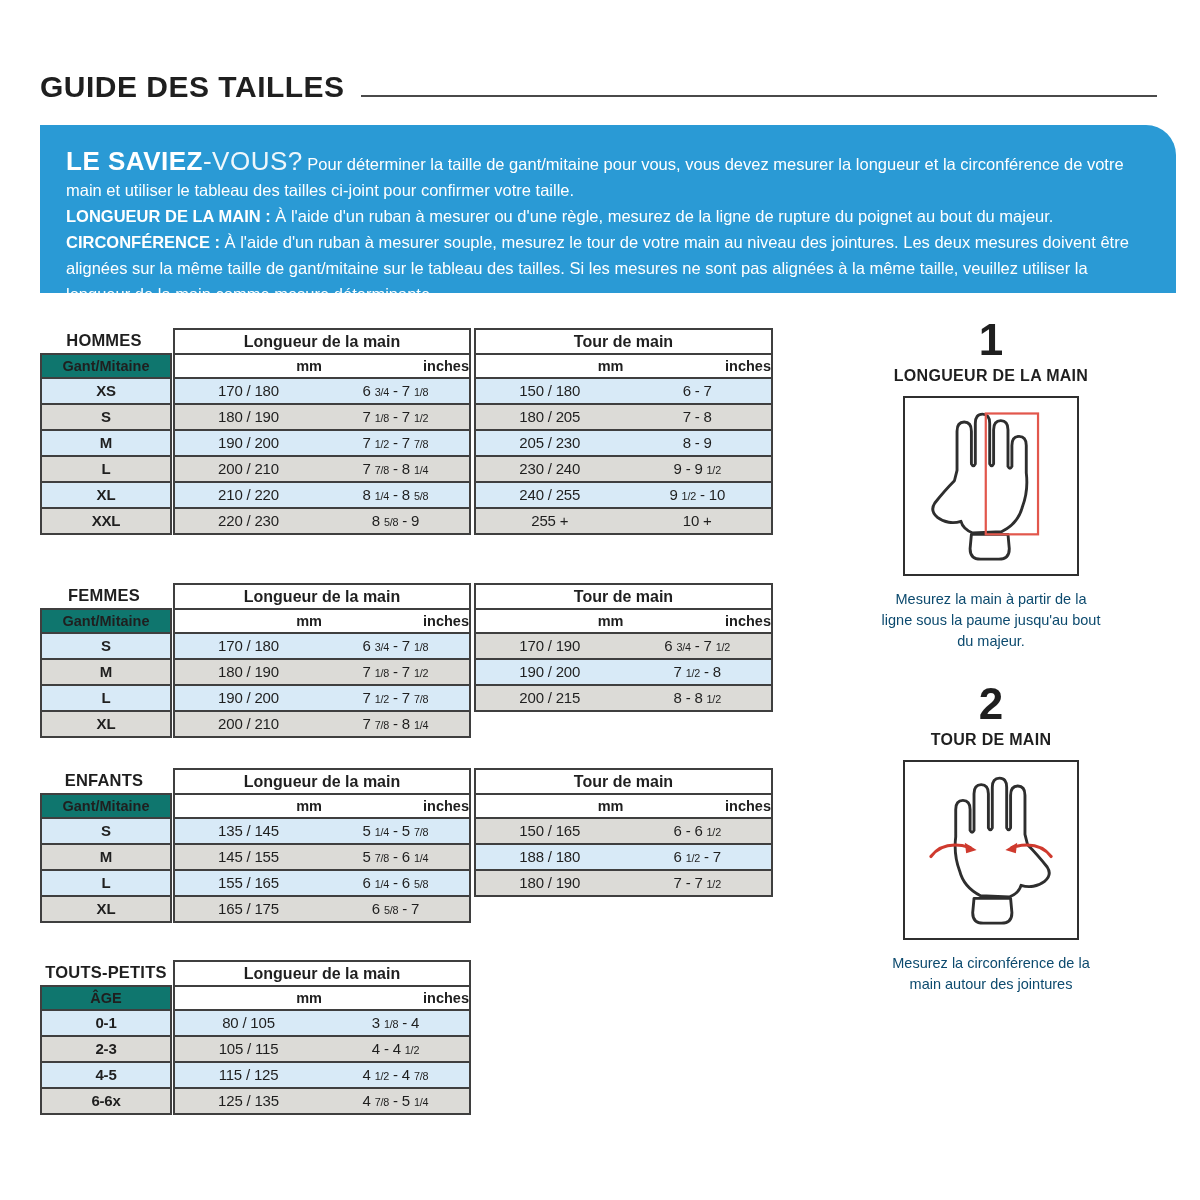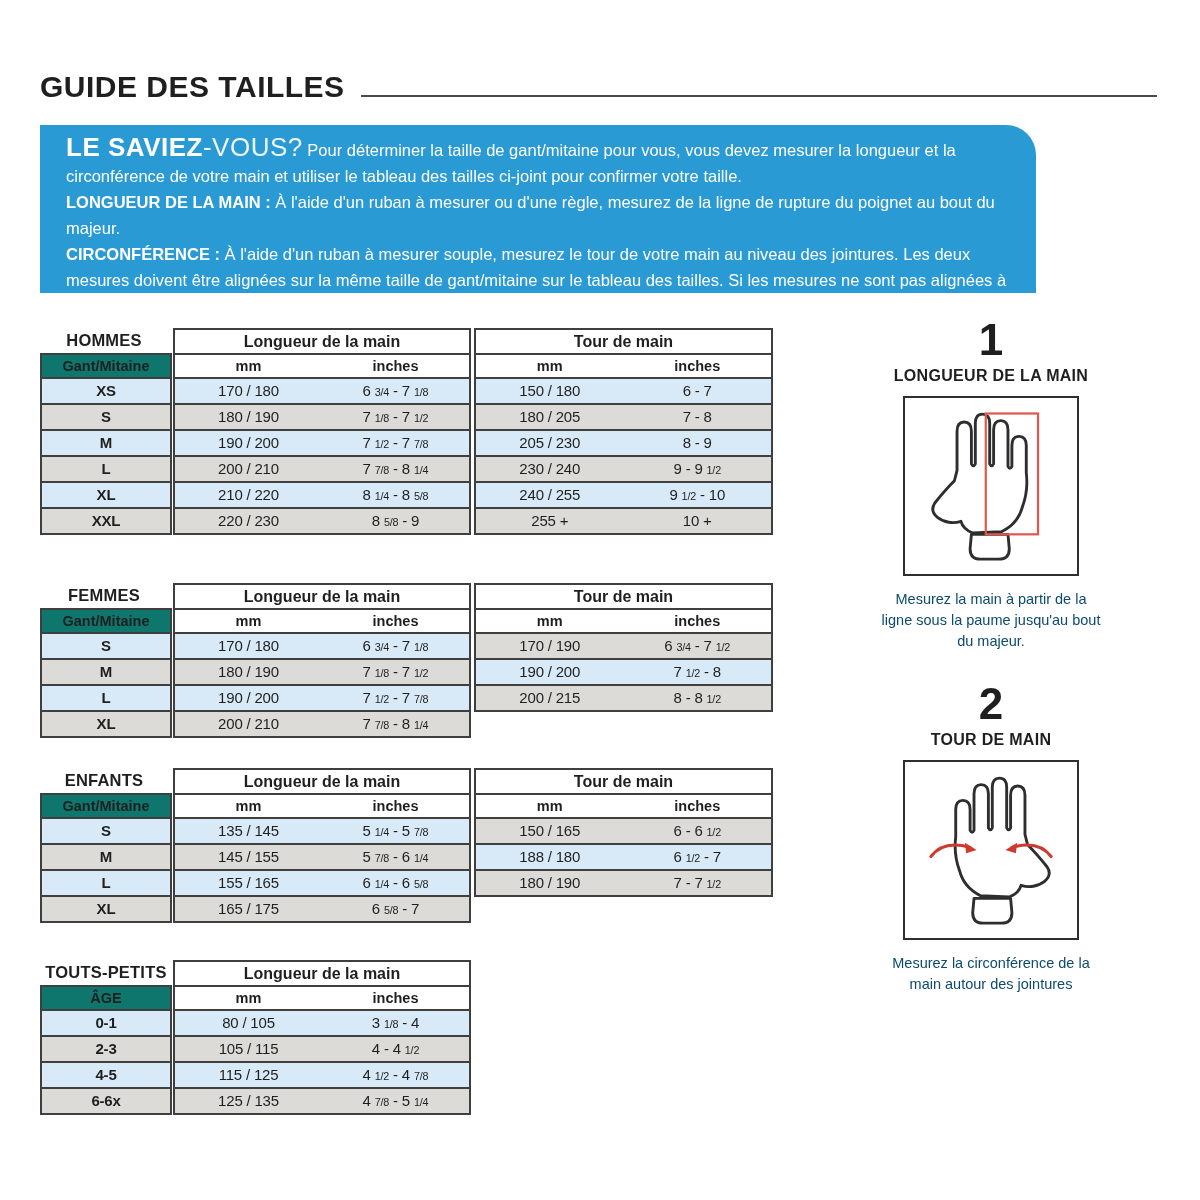--- a/index.html
+++ b/index.html
@@ -7,40 +7,40 @@
     width:1200px;height:1200px;position:relative;background:#ffffff;
     font-family:"Liberation Sans","DejaVu Sans",sans-serif;color:#1f1f1f;
     -webkit-font-smoothing:antialiased;
   }
   
   .hdr{position:absolute;left:40px;right:43px;top:72px;display:flex;align-items:flex-end;justify-content:space-between;}
   .hdr h1{margin:0;font-size:30px;font-weight:bold;letter-spacing:.5px;line-height:1;}
   .hdr .rule{flex:1;height:2px;background:#4a4a4a;margin-left:16px;margin-bottom:5px;}
   
   .infobox{
-    position:absolute;left:40px;top:125px;width:996px;height:168px;
+    position:absolute;left:40px;top:125px;width:1136px;height:168px;
     background:#2A9AD5;border-radius:0 30px 0 0;color:#ffffff;
-    padding:9px 26px;box-sizing:border-box;font-size:16.5px;line-height:26px;
+    padding:23px 26px;box-sizing:border-box;font-size:16.5px;line-height:26px;
   }
   .infobox p{margin:0;}
   .hl-b{font-size:26px;font-weight:bold;letter-spacing:.5px;}
   .hl-l{font-size:26px;font-weight:normal;opacity:.92;letter-spacing:.5px;}
   
   .tbl{position:absolute;left:40px;width:730px;}
   .tbl-label{position:absolute;left:0;top:0;width:128px;height:25px;line-height:25px;
     text-align:center;font-weight:bold;font-size:16.5px;letter-spacing:.2px;}
   .col1{position:absolute;left:0;top:25px;width:128px;border:2px solid #3f3f3f;background:#0f766e;}
   .c1h{height:22px;line-height:22px;text-align:center;font-size:14.5px;font-weight:bold;}
   .boxB,.boxC{position:absolute;top:0;border:2px solid #3f3f3f;background:#fff;}
   .boxB{left:133px;width:294px;}
   .boxC{left:434px;width:295px;}
   .gh{height:23px;line-height:23px;border-bottom:2px solid #3f3f3f;text-align:center;
     font-size:16px;font-weight:bold;}
   .sub{display:flex;height:22px;line-height:22px;font-size:14.5px;font-weight:bold;}
-  .sub span{flex:1;text-align:center;}
+  .sub span{flex:1;text-align:right;}
   .row{display:flex;height:24px;line-height:24px;border-top:2px solid #3f3f3f;font-size:15px;}
   .row span{flex:1;text-align:center;letter-spacing:-.2px;}
   .col1 .row{font-weight:bold;font-size:15px;}
   .bg-b{background:#D8EAF7;}
   .bg-g{background:#DCDBD7;}
   .fr{font-size:.72em;}
   
   .instr{position:absolute;left:880px;width:222px;text-align:center;}
   .inum{font-size:44px;font-weight:bold;line-height:1;}
   .ititle{font-size:16px;font-weight:bold;letter-spacing:.3px;margin:5px 0 11px;}

